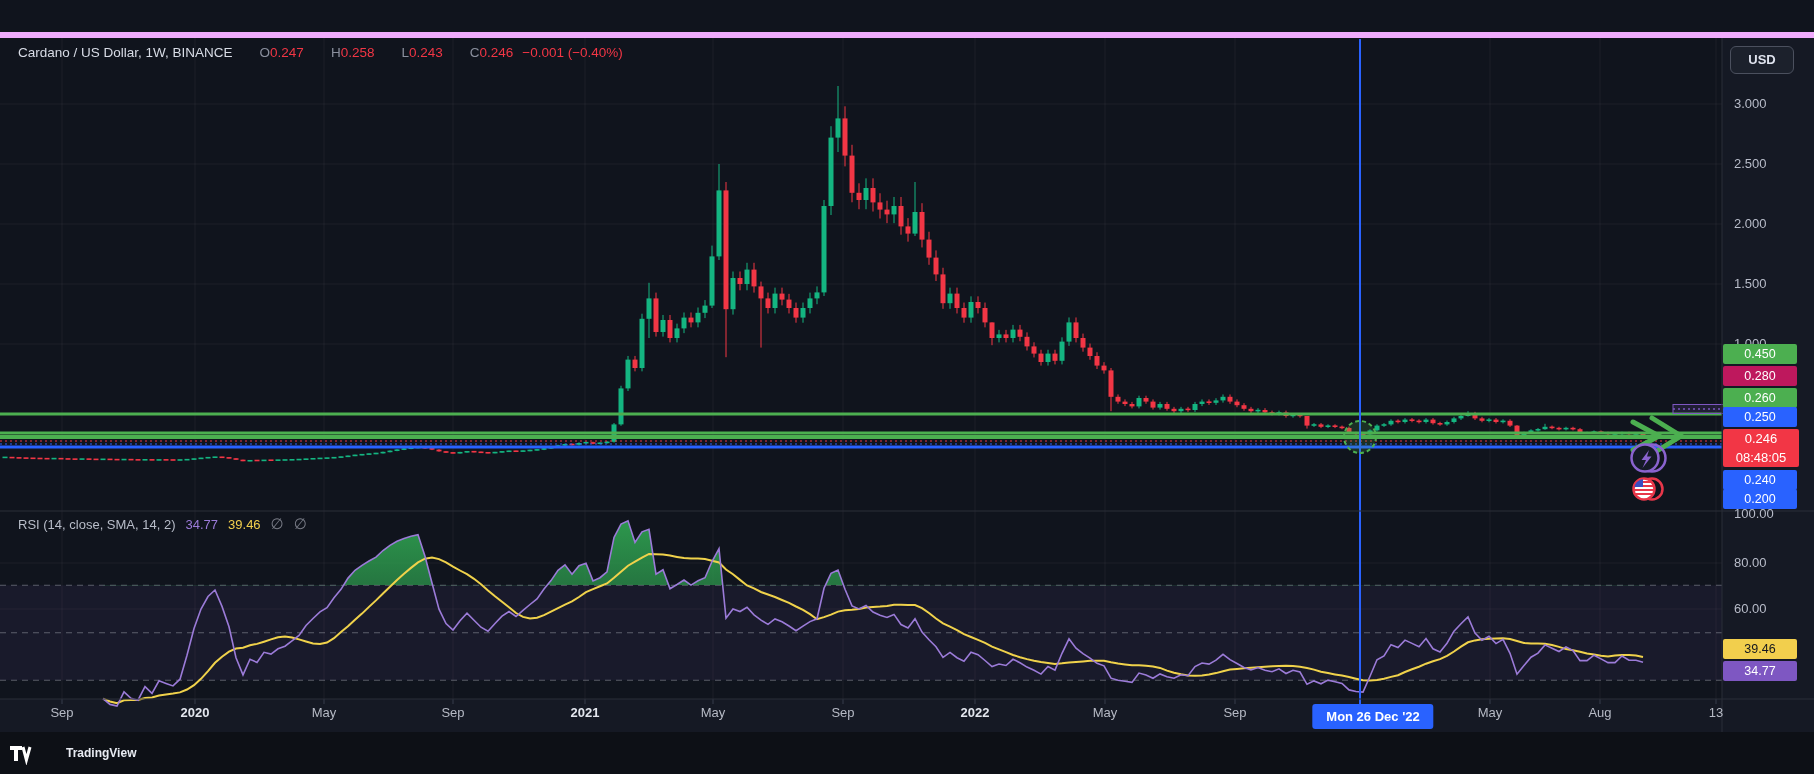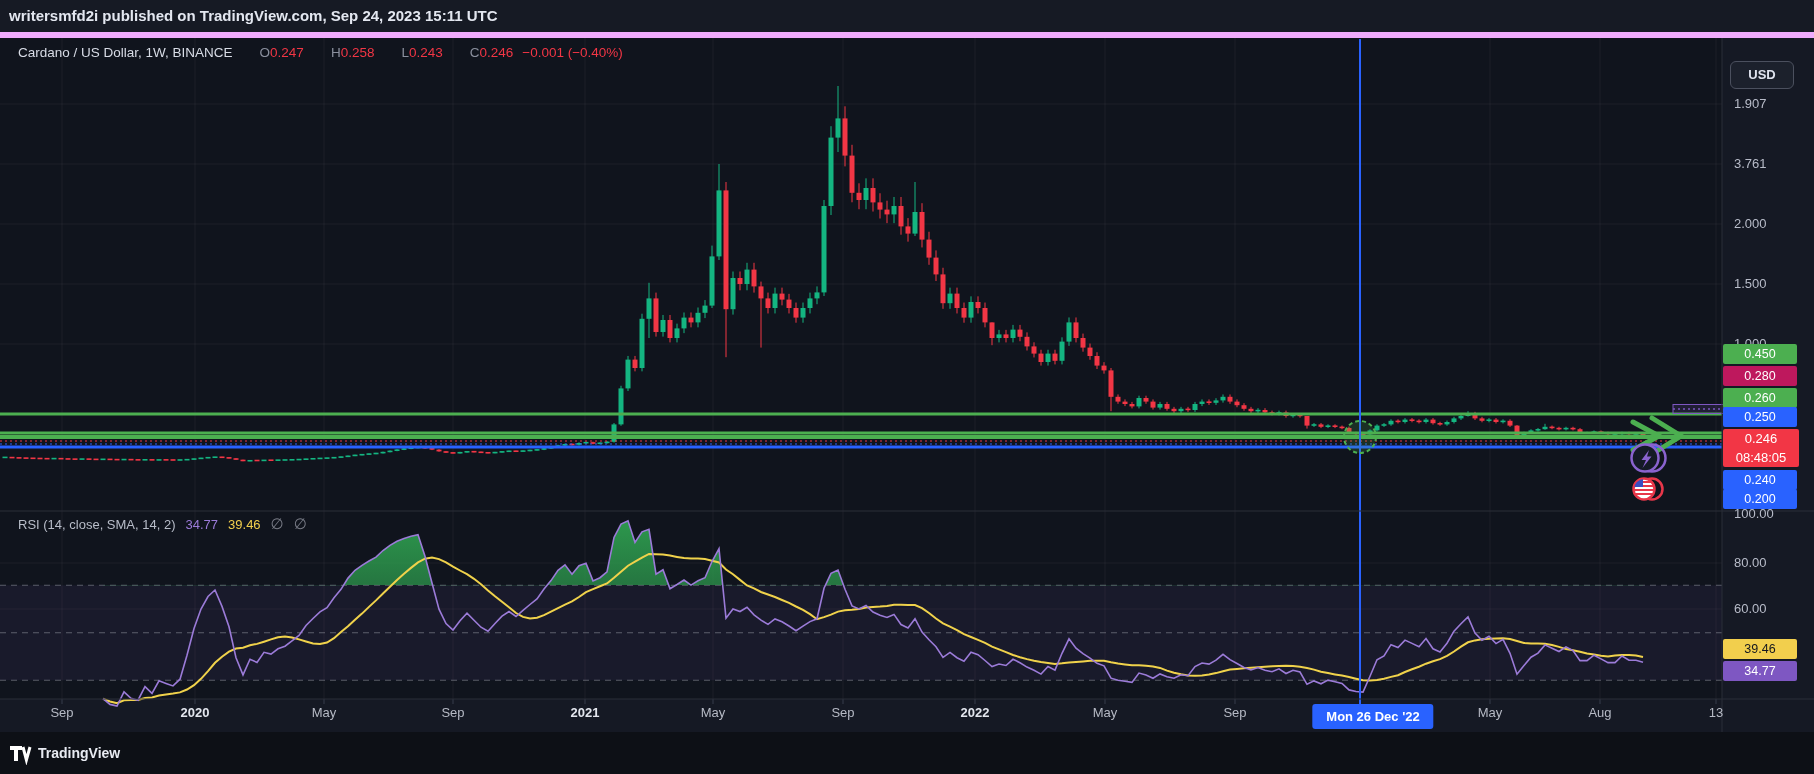--- a/index.html
+++ b/index.html
@@ -28,36 +28,33 @@
   .tag{position:absolute;left:1723px;width:74px;height:20px;line-height:20px;text-align:center;
     border-radius:2px;font-size:12.5px;color:#fff;z-index:8;}
   #curtag{position:absolute;left:1723px;width:76px;height:38px;border-radius:2px;z-index:9;
     text-align:center;color:#fff;font-size:13px;line-height:19px;}
   
   .ttick{position:absolute;top:667px;transform:translateX(-50%);font-size:13px;color:#b6bac5;z-index:5;white-space:nowrap;}
   .ttick.bold{font-weight:700;color:#e3e6ee;}
   #timebadge{position:absolute;top:666px;transform:translateX(-50%);background:#2962ff;color:#fff;
     font-size:13px;font-weight:600;padding:5px 14px;border-radius:3px;z-index:10;white-space:nowrap;margin-left:13px;}
   
-  #usdbtn{position:absolute;left:1730px;top:23px;width:62px;height:26px;border:1px solid #4b505e;
+  #usdbtn{position:absolute;left:1730px;top:8px;width:62px;height:26px;border:1px solid #4b505e;
     border-radius:6px;background:#1c212c;color:#dfe3ee;font-size:13px;font-weight:600;
     text-align:center;line-height:26px;z-index:20;}
   
   #footer{position:absolute;left:0;top:732px;width:1814px;height:42px;background:#0d1016;
     display:flex;align-items:center;padding-left:8px;box-sizing:border-box;gap:6px;}
-  #footer .brand{color:#e8ebf2;font-size:14px;font-weight:700;}
+  #footer .brand{color:#e8ebf2;font-size:12px;font-weight:700;margin-left:28px;}
 </style>
 </head>
 <body>
 
 <div id="stage">
 
-  <div id="topbar">
-    <span>writersmfd2i published on TradingView.com, Sep 24, 2023 15:11 UTC</span>
-  </div>
 
   <div id="chart">
     <svg id="plot" width="1814" height="700" viewBox="0 0 1814 700">
         <rect x="1722" y="0" width="92" height="700" fill="#151924"></rect>
         <rect x="0" y="661" width="1814" height="39" fill="#151924"></rect>
         <line x1="62" y1="0" x2="62" y2="661" stroke="rgba(134,139,152,0.10)" stroke-width="1"></line>
         <line x1="62" y1="661" x2="62" y2="666" stroke="#363c4a" stroke-width="1"></line>
         <line x1="195" y1="0" x2="195" y2="661" stroke="rgba(134,139,152,0.10)" stroke-width="1"></line>
         <line x1="195" y1="661" x2="195" y2="666" stroke="#363c4a" stroke-width="1"></line>
         <line x1="324" y1="0" x2="324" y2="661" stroke="rgba(134,139,152,0.10)" stroke-width="1"></line>
@@ -627,22 +624,22 @@
       <span>RSI (14, close, SMA, 14, 2)</span>
       <span class="rsi-val" style="color:#9b7bd8">34.77</span>
       <span class="rsi-val" style="color:#f2cf4d">39.46</span>
       <span class="empty-set">∅</span>
       <span class="empty-set">∅</span>
     </div>
 
     <div id="usdbtn">USD</div>
 
     <div id="axislabels">
-        <div class="ptick" style="top: 57px;">1.907</div>
-        <div class="ptick" style="top: 117px;">3.761</div>
+        <div class="ptick" style="top: 57px;">3.000</div>
+        <div class="ptick" style="top: 117px;">2.500</div>
         <div class="ptick" style="top: 177px;">2.000</div>
         <div class="ptick" style="top: 237px;">1.500</div>
         <div class="ptick" style="top: 297px;">1.000</div>
         <div class="ptick" style="top: 467px;">100.00</div>
         <div class="ptick" style="top: 516px;">80.00</div>
         <div class="ptick" style="top: 562px;">60.00</div>
         <div class="tag" style="top: 306px; background: rgb(76, 175, 80);">0.450</div>
         <div class="tag" style="top: 328px; background: #be185d;">0.280</div>
         <div class="tag" style="top: 350px; background: rgb(76, 175, 80);">0.260</div>
         <div class="tag" style="top: 369px; background: rgb(41, 98, 255);">0.250</div>

